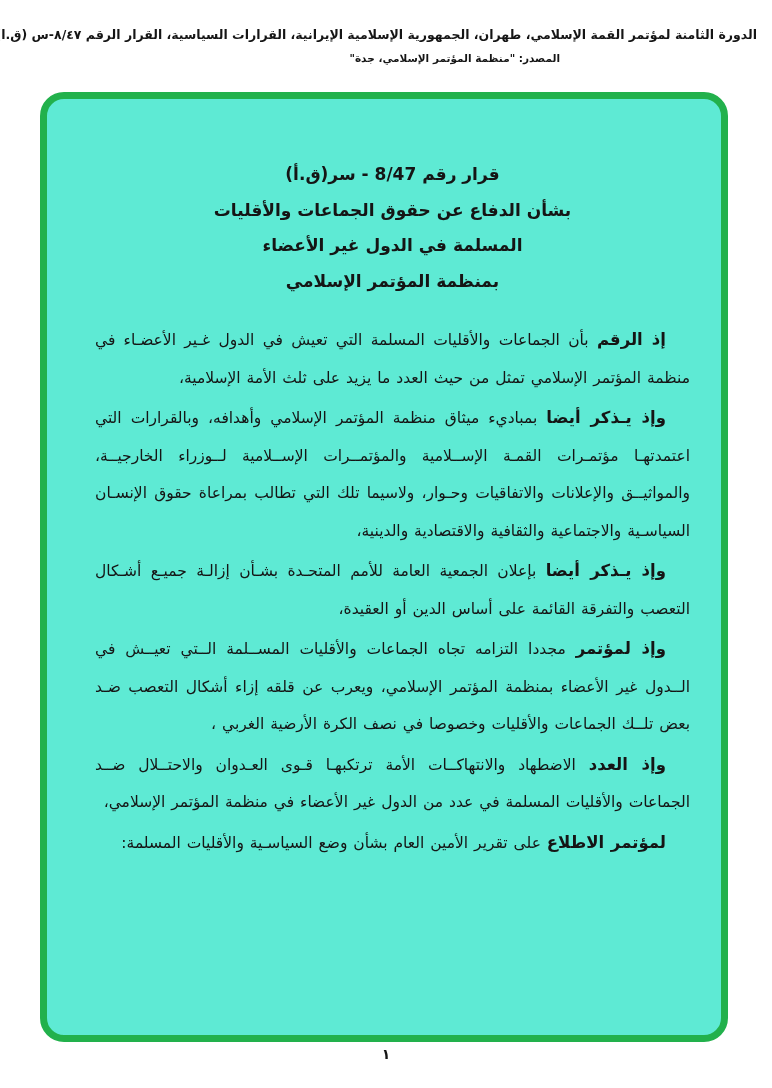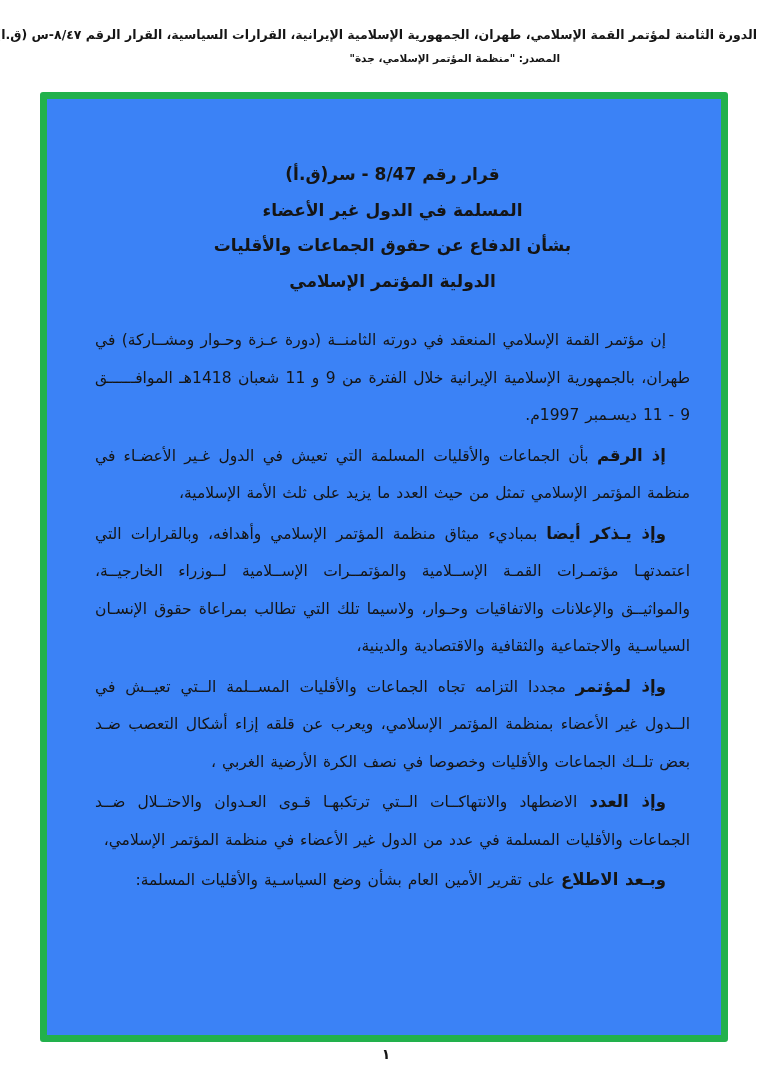--- a/index.html
+++ b/index.html
@@ -24,24 +24,24 @@
   .header-line1 { font-size: 12.5px; line-height: 16px; white-space: nowrap; }
   .header-line2 { font-size: 10.5px; line-height: 14px; margin-top: 8px; padding-left: 0; padding-right: 197px; white-space: nowrap; }
   .greenbox {
     position: absolute;
     left: 40px;
     top: 92px;
     width: 688px;
     height: 950px;
     box-sizing: border-box;
     border: 7px solid #22b14c;
-    border-radius: 3px;
+    border-radius: 24px;
     padding: 58px 31px 0 48px;
     direction: rtl;
-    background: #3b82f6;
+    background: #5eead4;
   }
   .title-block {
     text-align: center;
     font-weight: bold;
     font-size: 17px;
     line-height: 35.5px;
     margin: 0 0 22px 0;
   }
   .doc-par {
     font-size: 15.5px;
@@ -70,35 +70,35 @@
 
   <div class="header">
     <div class="header-line1">الدورة الثامنة لمؤتمر القمة الإسلامي، طهران، الجمهورية الإسلامية الإيرانية، القرارات السياسية، القرار الرقم ٨/٤٧-س (ق.ا)</div>
     <div class="header-line2">المصدر:  "منظمة المؤتمر الإسلامي، جدة"</div>
   </div>
 
   <div class="greenbox">
 
     <div class="title-block">
       <div>قرار رقم 8/47 - سر(ق.أ)</div>
+      <div>بشأن الدفاع عن حقوق الجماعات والأقليات</div>
       <div>المسلمة في الدول غير الأعضاء</div>
-      <div>بشأن الدفاع عن حقوق الجماعات والأقليات</div>
-      <div>الدولية المؤتمر الإسلامي</div>
+      <div>بمنظمة المؤتمر الإسلامي</div>
     </div>
 
-    <p class="doc-par"><span class="lead"></span><span>إن مؤتمر القمة الإسلامي المنعقد في دورته الثامنــة (دورة عـزة وحـوار ومشــاركة) في طهران، بالجمهورية الإسلامية الإيرانية خلال الفترة من 9 و 11 شعبان 1418هـ الموافــــــق 9 - 11 ديسـمبر 1997م.</span></p>
 
     <p class="doc-par"><span class="lead">إذ الرقم</span><span> بأن الجماعات والأقليات المسلمة التي تعيش في الدول غـير الأعضـاء في منظمة المؤتمر الإسلامي تمثل من حيث العدد ما يزيد على ثلث الأمة الإسلامية،</span></p>
 
     <p class="doc-par"><span class="lead">وإذ يـذكر أيضا</span><span> بمباديء ميثاق منظمة المؤتمر الإسلامي وأهدافه، وبالقرارات التي اعتمدتهـا مؤتمـرات القمـة الإســلامية والمؤتمــرات الإســلامية لــوزراء الخارجيــة، والمواثيــق والإعلانات والاتفاقيات وحـوار، ولاسيما تلك التي تطالب بمراعاة حقوق الإنسـان السياسـية والاجتماعية والثقافية والاقتصادية والدينية،</span></p>
 
+    <p class="doc-par"><span class="lead">وإذ يـذكر أيضا</span><span> بإعلان الجمعية العامة للأمم المتحـدة بشـأن إزالـة جميـع أشـكال التعصب والتفرقة القائمة على أساس الدين أو العقيدة،</span></p>
 
     <p class="doc-par"><span class="lead">وإذ لمؤتمر</span><span> مجددا التزامه تجاه الجماعات والأقليات المســلمة الــتي تعيــش في الــدول غير الأعضاء بمنظمة المؤتمر الإسلامي، ويعرب عن قلقه إزاء أشكال التعصب ضـد بعض تلــك الجماعات والأقليات وخصوصا في نصف الكرة الأرضية الغربي ،</span></p>
 
-    <p class="doc-par"><span class="lead">وإذ العدد</span><span> الاضطهاد والانتهاكــات الــتي ترتكبهـا قـوى العـدوان والاحتــلال ضــد الجماعات والأقليات المسلمة في عدد من الدول غير الأعضاء في منظمة المؤتمر الإسلامي،</span></p>
+    <p class="doc-par"><span class="lead">وإذ العدد</span><span> الاضطهاد والانتهاكــات الأمة ترتكبهـا قـوى العـدوان والاحتــلال ضــد الجماعات والأقليات المسلمة في عدد من الدول غير الأعضاء في منظمة المؤتمر الإسلامي،</span></p>
 
-    <p class="doc-par"><span class="lead">وبـعد الاطلاع</span><span> على تقرير الأمين العام بشأن وضع السياسـية والأقليات المسلمة:</span></p>
+    <p class="doc-par"><span class="lead">لمؤتمر الاطلاع</span><span> على تقرير الأمين العام بشأن وضع السياسـية والأقليات المسلمة:</span></p>
 
   </div>
 
   <div class="pagenum">١</div>
 
 </div>
 
 </body></html>

